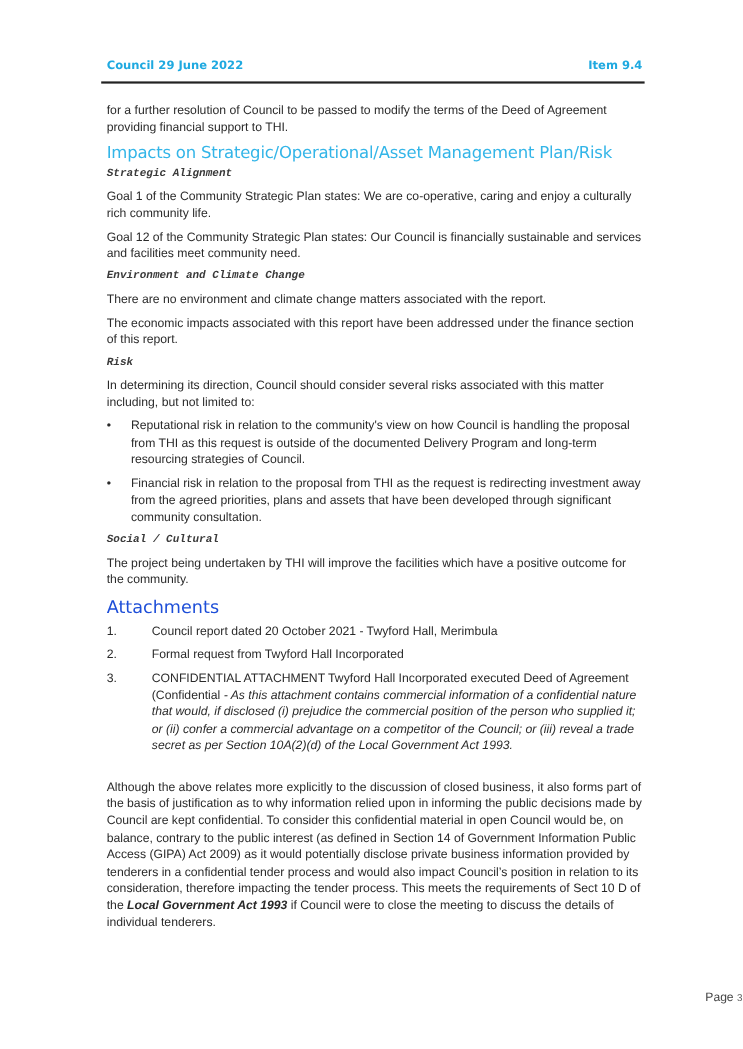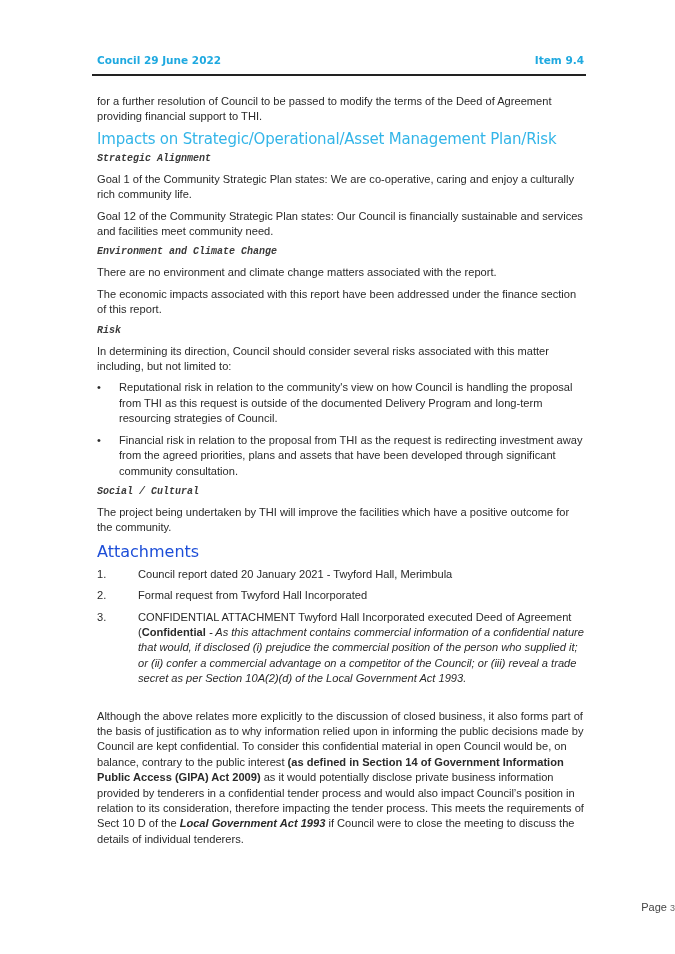--- a/index.html
+++ b/index.html
@@ -94,21 +94,21 @@
     position: relative;
     padding-left: 41px;
     margin-bottom: 6px;
   }
   .numbered .num {
     position: absolute;
     left: 0;
     top: 0;
   }
   .it { font-style: italic; }
-  .b { font-weight: bold; }
+  .b { font-weight: normal; }
   .bi { font-weight: bold; font-style: italic; }
   .closing { margin-top: 22px; }
   .footer {
     position: absolute;
     left: 0;
     width: 675px;
     top: 901px;
     text-align: right;
     font-family: Liberation Sans, sans-serif;
     font-size: 11px;
@@ -157,21 +157,21 @@
     </ul>
 
     <div class="h3">Social / Cultural</div>
     <p class="p-gap">The project being undertaken by THI will improve the facilities which have a positive outcome for the community.</p>
 
     <div class="h2-large">Attachments</div>
 
     <ol class="numbered">
       <li>
         <span class="num">1.</span>
-        <span>Council report dated 20 January 2021 - Twyford Hall, Merimbula</span>
+        <span>Council report dated 20 October 2021 - Twyford Hall, Merimbula</span>
       </li>
       <li>
         <span class="num">2.</span>
         <span>Formal request from Twyford Hall Incorporated</span>
       </li>
       <li>
         <span class="num">3.</span>
         <span>CONFIDENTIAL ATTACHMENT Twyford Hall Incorporated executed Deed of Agreement</span><br>
         <span>(</span><span class="b">Confidential</span><span class="it"> - As this attachment contains commercial information of a confidential nature that would, if disclosed (i) prejudice the commercial position of the person who supplied it; or (ii) confer a commercial advantage on a competitor of the Council; or (iii) reveal a trade secret as per Section 10A(2)(d) of the Local Government Act 1993.</span>
       </li>

